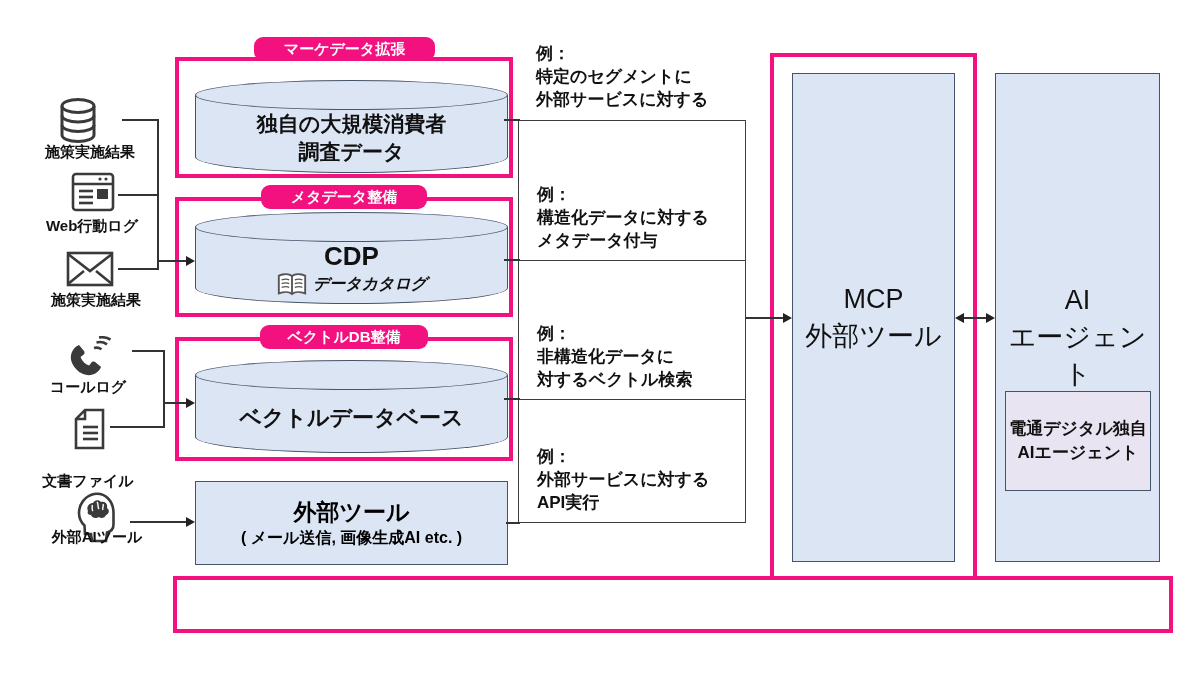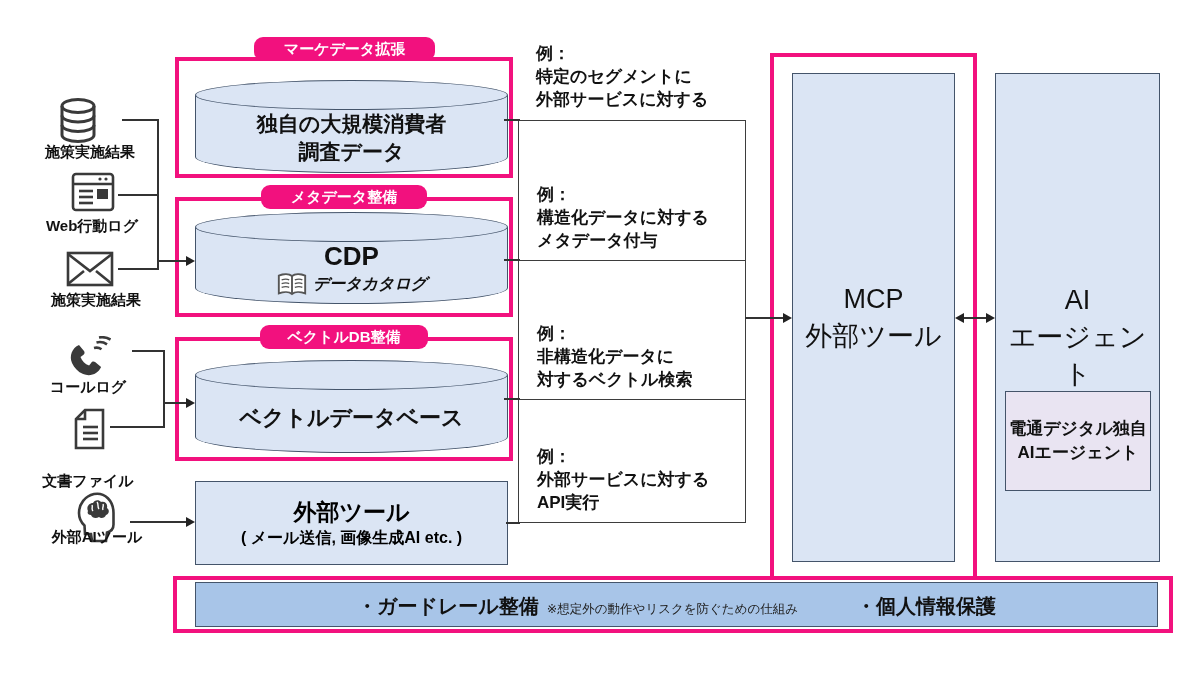--- a/index.html
+++ b/index.html
@@ -234,19 +234,14 @@
     <div class="bigtitle" style="position:absolute;left:0;right:0;top:208px;">
       <div>AI</div>
       <div>エージェント</div>
     </div>
     <div class="innerbox" style="left:9px;top:317px;width:146px;height:100px;">
       <span>電通デジタル独自</span>
       <span>AIエージェント</span>
     </div>
   </div>
 
-  <div class="bar">
-    <span class="big">・ガードレール整備</span>
-    <span class="note">※想定外の動作やリスクを防ぐための仕組み</span>
-    <span class="big">・個人情報保護</span>
-  </div>
 
 </div>
 
 </body></html>

